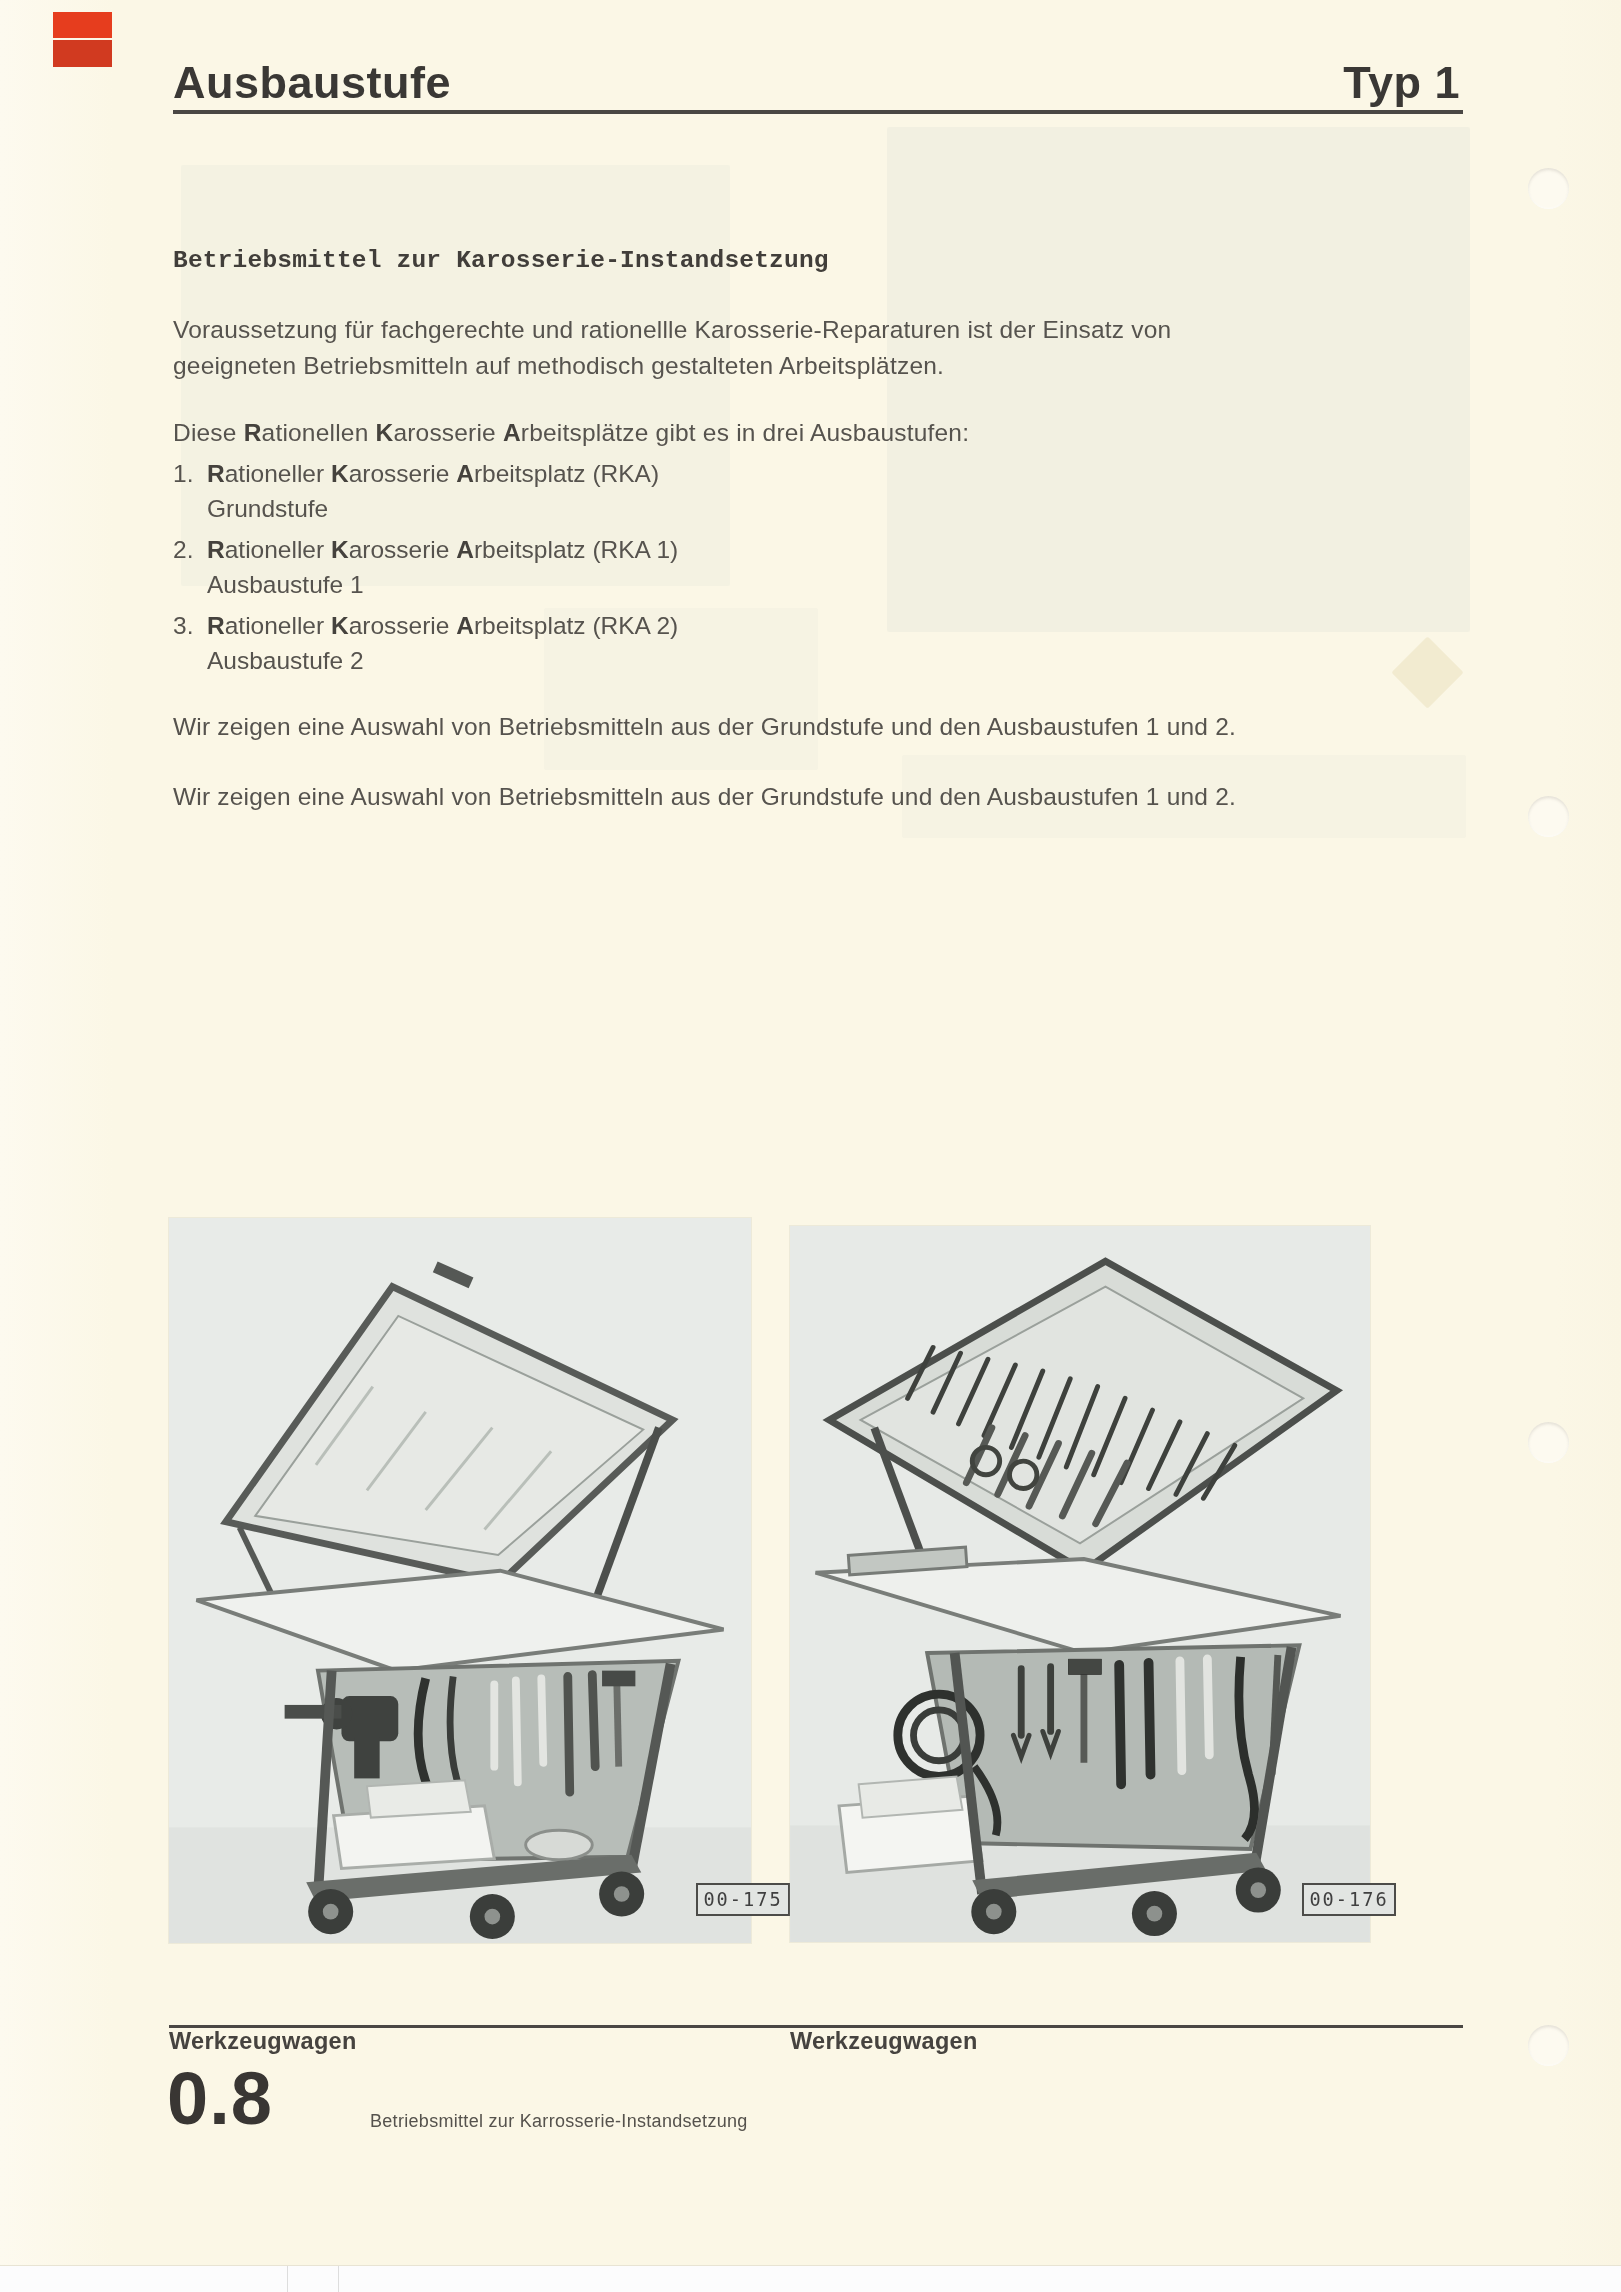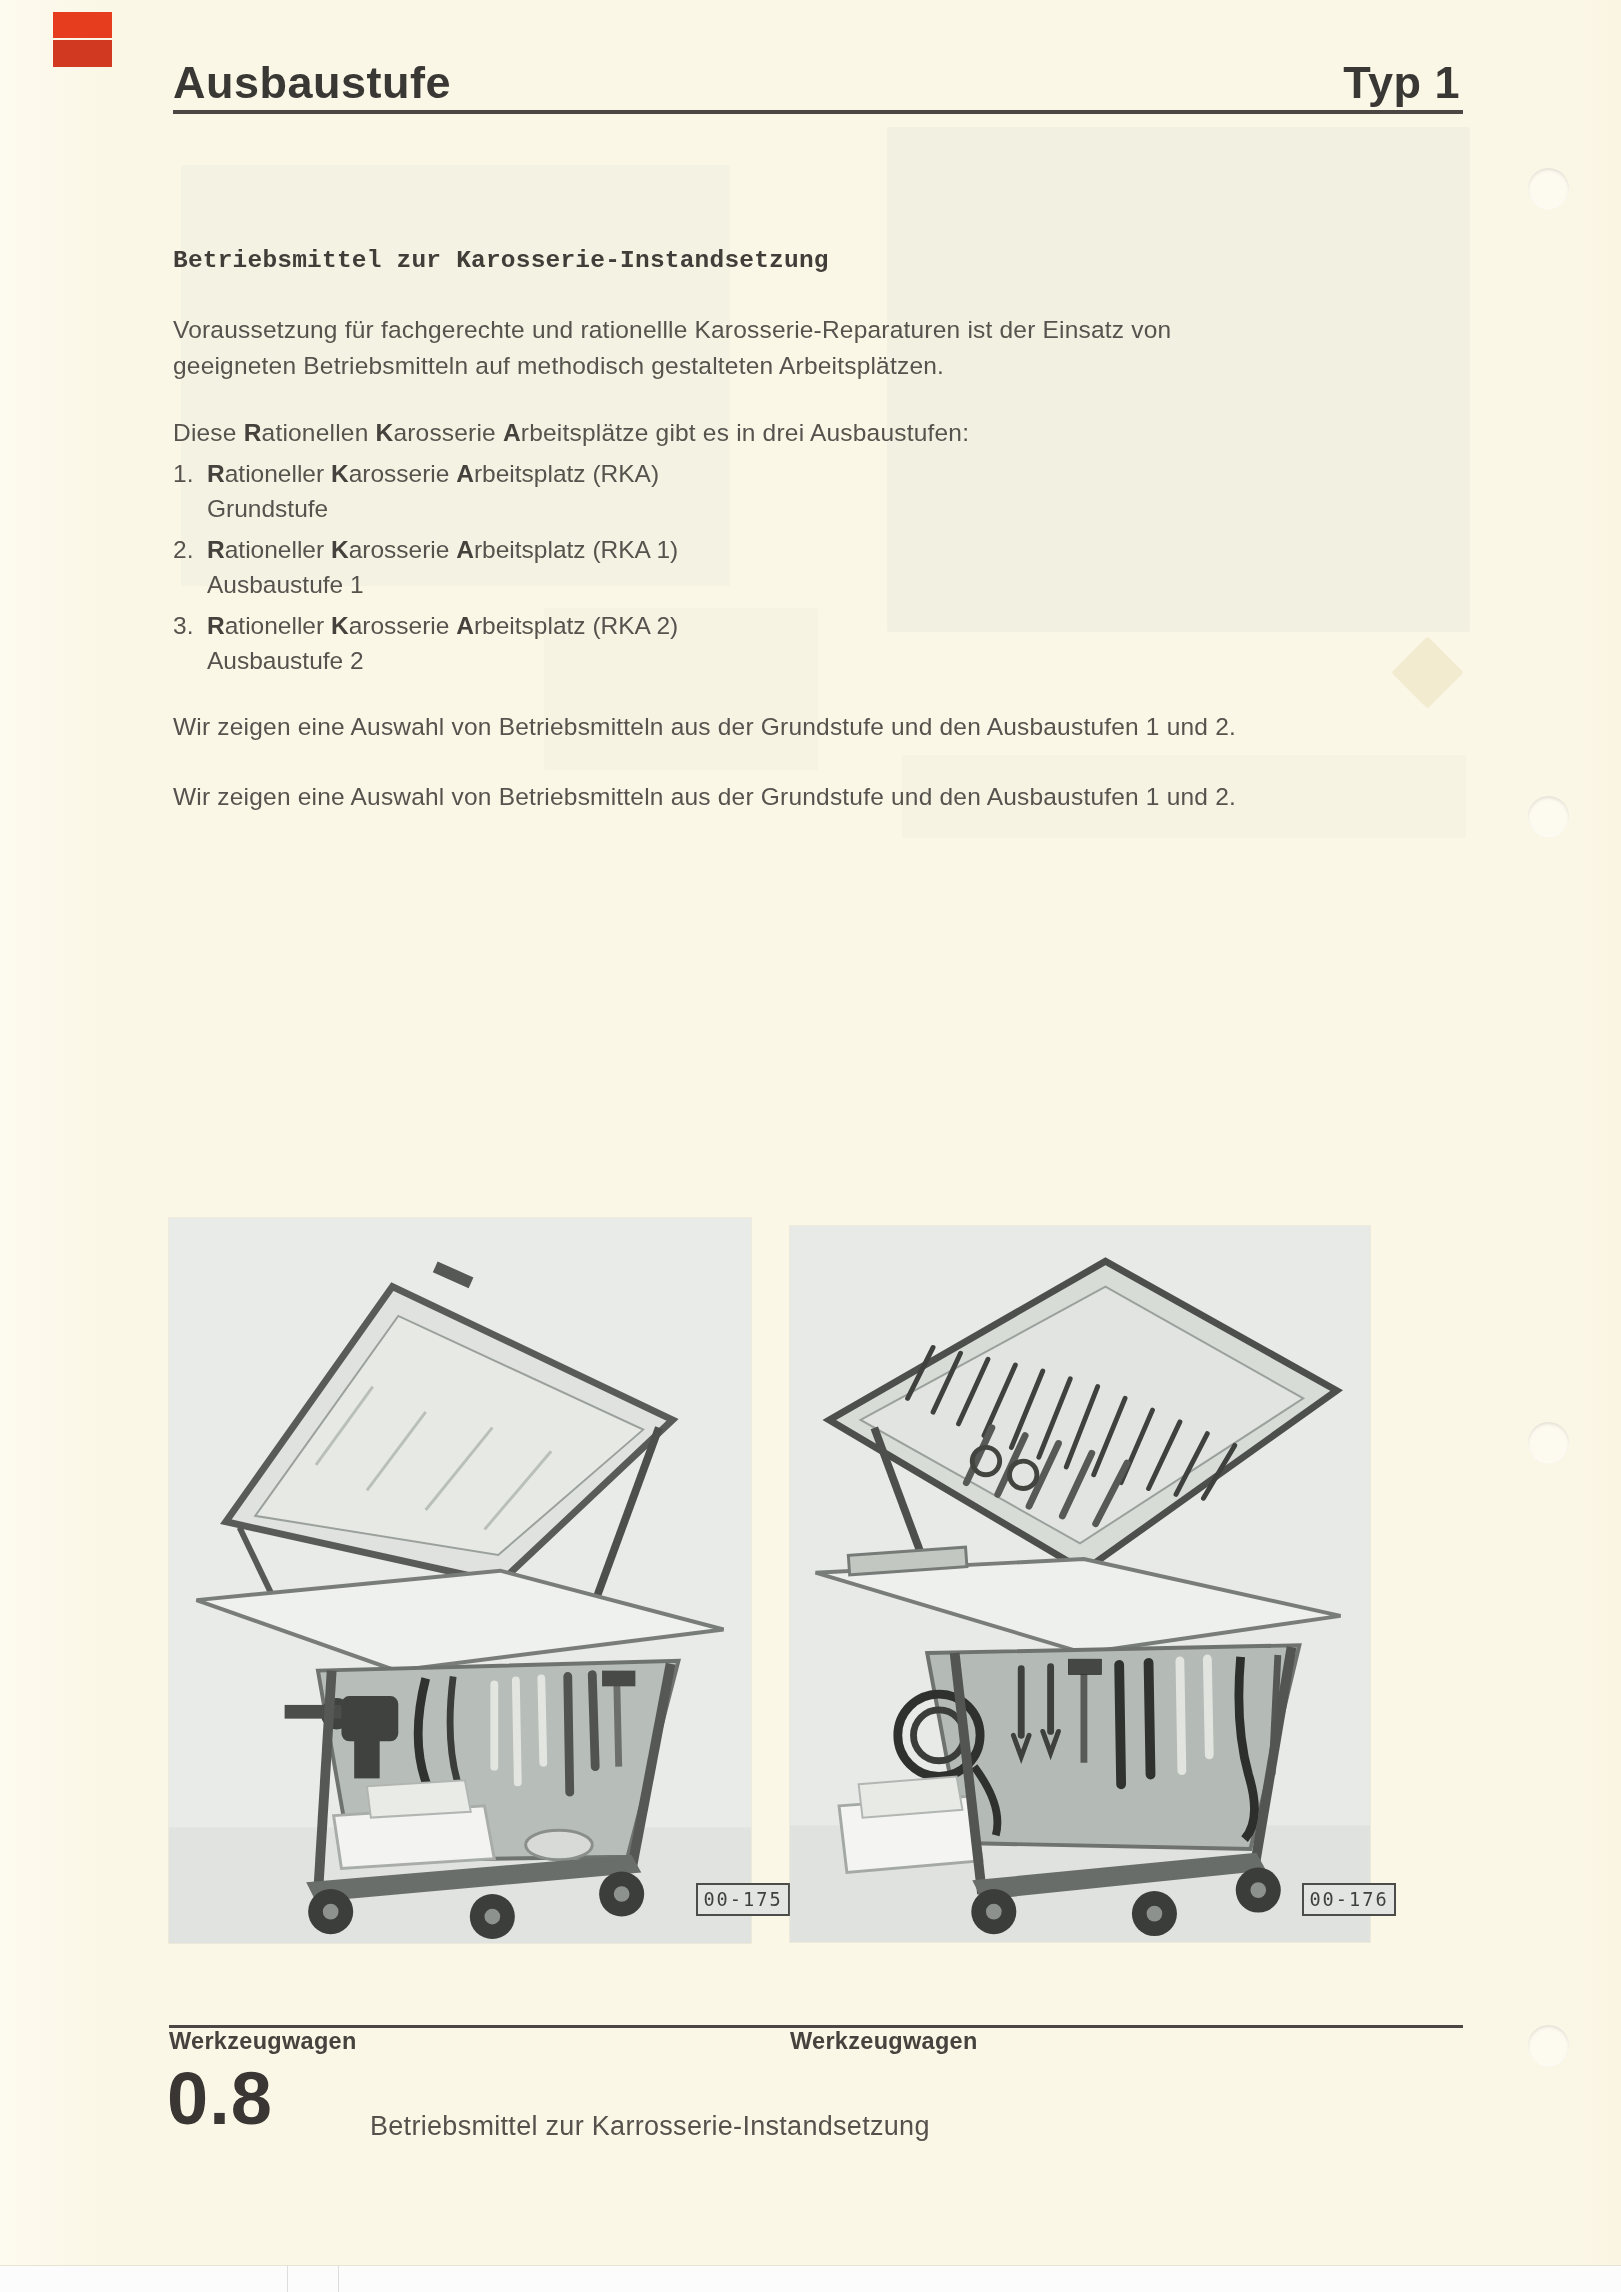--- a/index.html
+++ b/index.html
@@ -33,21 +33,21 @@
   .fig-label{
     position:absolute;width:90px;height:29px;
     background:#e2e5e2;border:2px solid #4c4c49;
     display:flex;align-items:center;justify-content:center;
     font-family:"DejaVu Sans Mono","Liberation Mono",monospace;
     font-size:18.6px;letter-spacing:2px;color:#404040;margin-left:41px;
   }
   .caption{position:absolute;font-weight:bold;font-size:23.5px;color:#46433f;letter-spacing:0.3px;margin-top:45px;}
   
   .pagenum{position:absolute;left:167px;top:2056px;font-weight:bold;font-size:74px;color:#393633;letter-spacing:1px;}
-  .footer-text{position:absolute;left:370px;top:2111px;font-size:27px;color:#55524d;letter-spacing:0.3px;}
+  .footer-text{position:absolute;left:370px;top:2111px;font-size:18px;color:#55524d;letter-spacing:0.3px;}
   
   .hole{
     position:absolute;width:41px;height:41px;border-radius:50%;
     background:rgba(253,252,246,.65);
     box-shadow:inset 0 2px 2.9px rgba(120,118,105,.18), inset 0 -1px 2px rgba(255,255,255,.6);
   }
   
   .bottom-strip{position:absolute;left:0;bottom:0;width:1621px;height:27.4px;background:#fcfcfd;border-top:1px solid #e8e4d4;}
   .strip-tick{position:absolute;top:0;width:1px;height:27.4px;background:#ddd;}
 </style>

